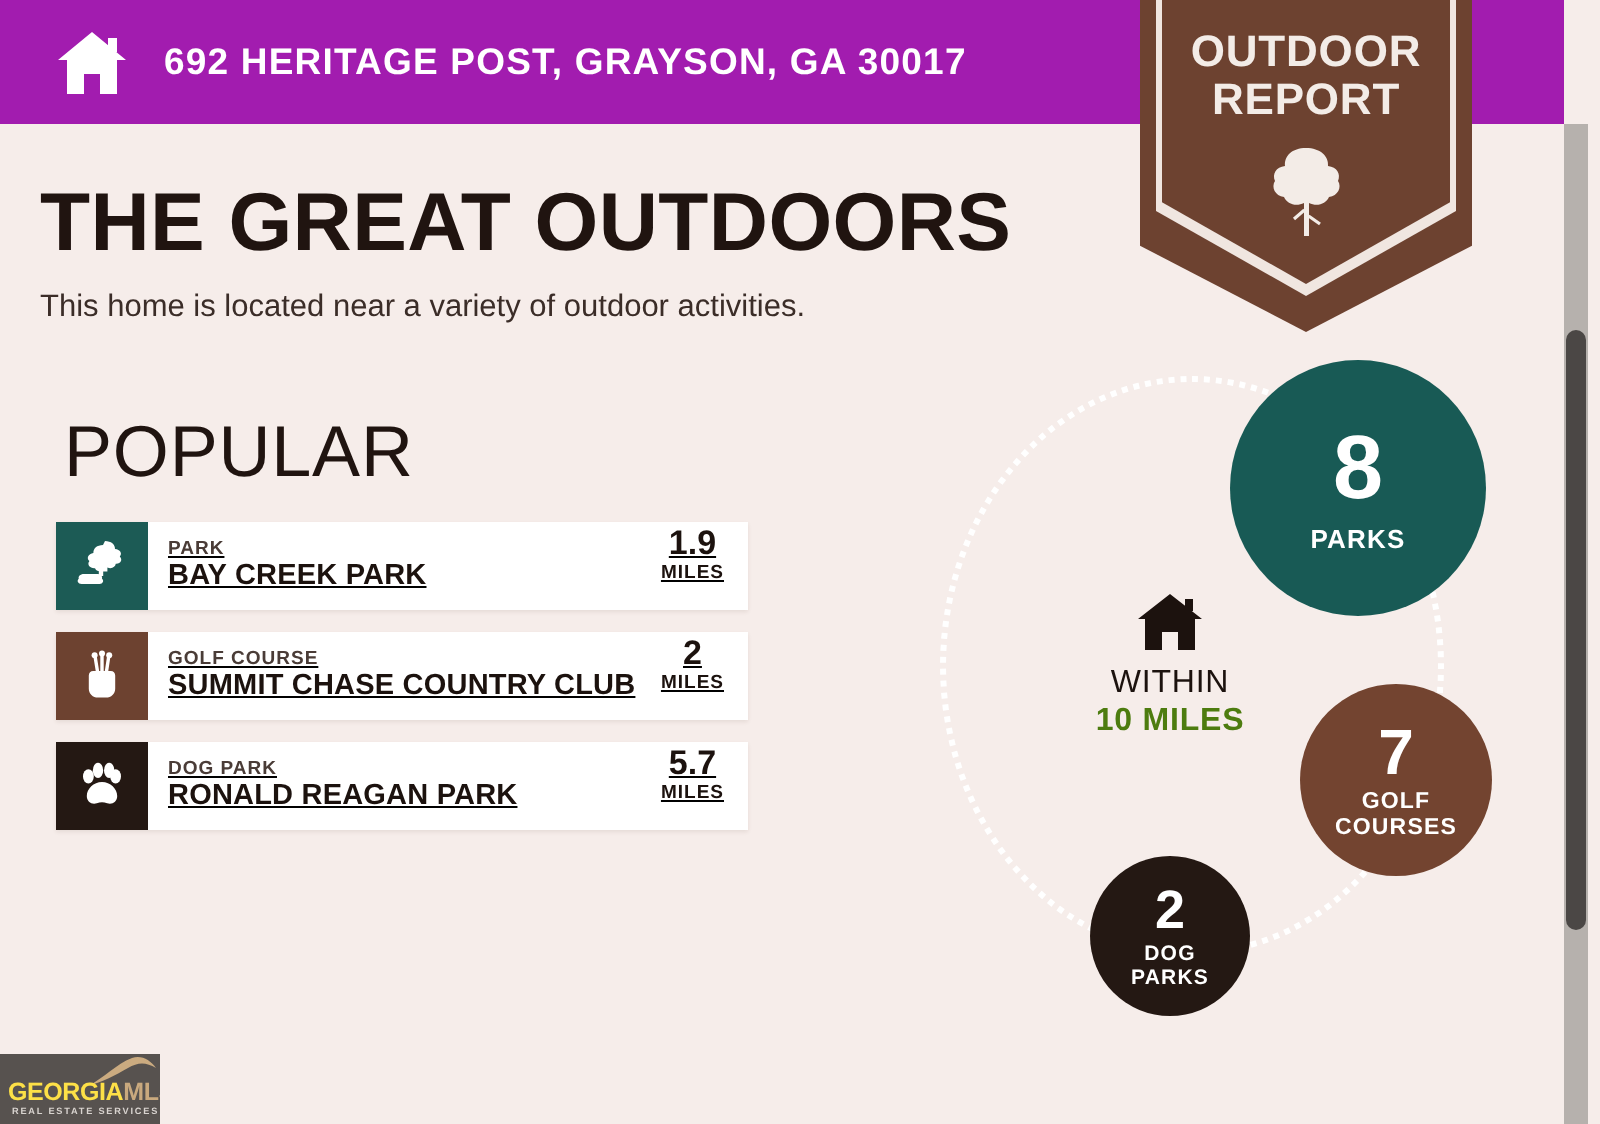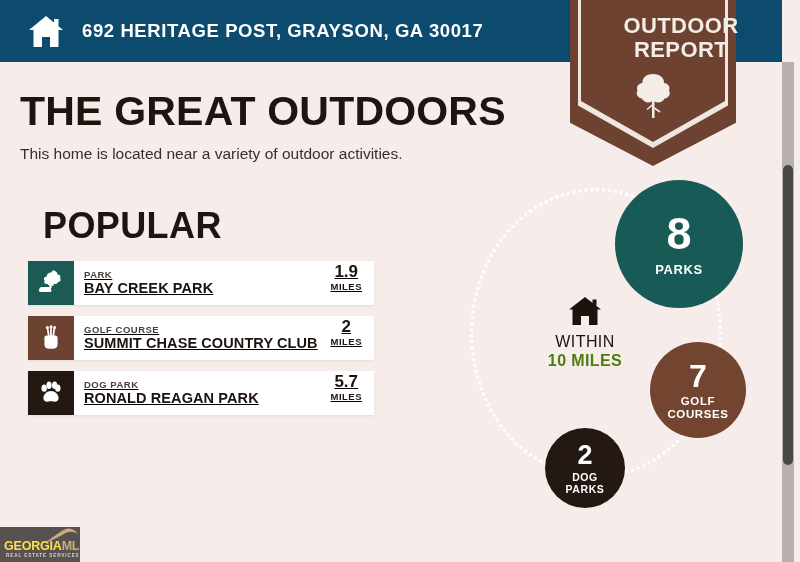--- a/index.html
+++ b/index.html
@@ -20,21 +20,21 @@
     background: #f6edea;
     overflow: hidden;
   }
 
   
   #header-bar {
     position: absolute;
     left: 0; top: 0;
     width: 782px;
     height: 62px;
-    background: #0c4a6e;
+    background: #a21caf;
     display: flex;
     align-items: center;
     box-sizing: border-box;
     padding-left: 28px;
   }
   #header-home-icon {
     width: 36px;
     height: 33px;
     flex: 0 0 auto;
     margin-right: 18px;
@@ -85,21 +85,20 @@
     left: 570px;
     top: 14px;
     width: 166px;
     text-align: center;
     z-index: 8;
     color: #f3ece7;
     font-weight: bold;
     font-size: 22px;
     line-height: 24px;
     letter-spacing: 0.4px;
-    padding-left: 28px;
   }
   #badge-tree {
     position: absolute;
     left: 632px;
     top: 72px;
     width: 42px;
     height: 48px;
     z-index: 8;
   }
 
@@ -121,24 +120,24 @@
   #main-subtitle {
     font-size: 15.5px;
     color: #3b2d28;
     margin: 10px 0 0 0;
     line-height: 20px;
   }
 
   
   #popular-title {
     position: absolute;
-    left: 43px;
+    left: 32px;
     top: 205px;
     font-size: 36px;
-    font-weight: bold;
+    font-weight: normal;
     color: #201410;
     letter-spacing: 0.4px;
   }
   #popular-list {
     position: absolute;
     left: 28px;
     top: 261px;
     width: 346px;
   }
   .popular-row {

